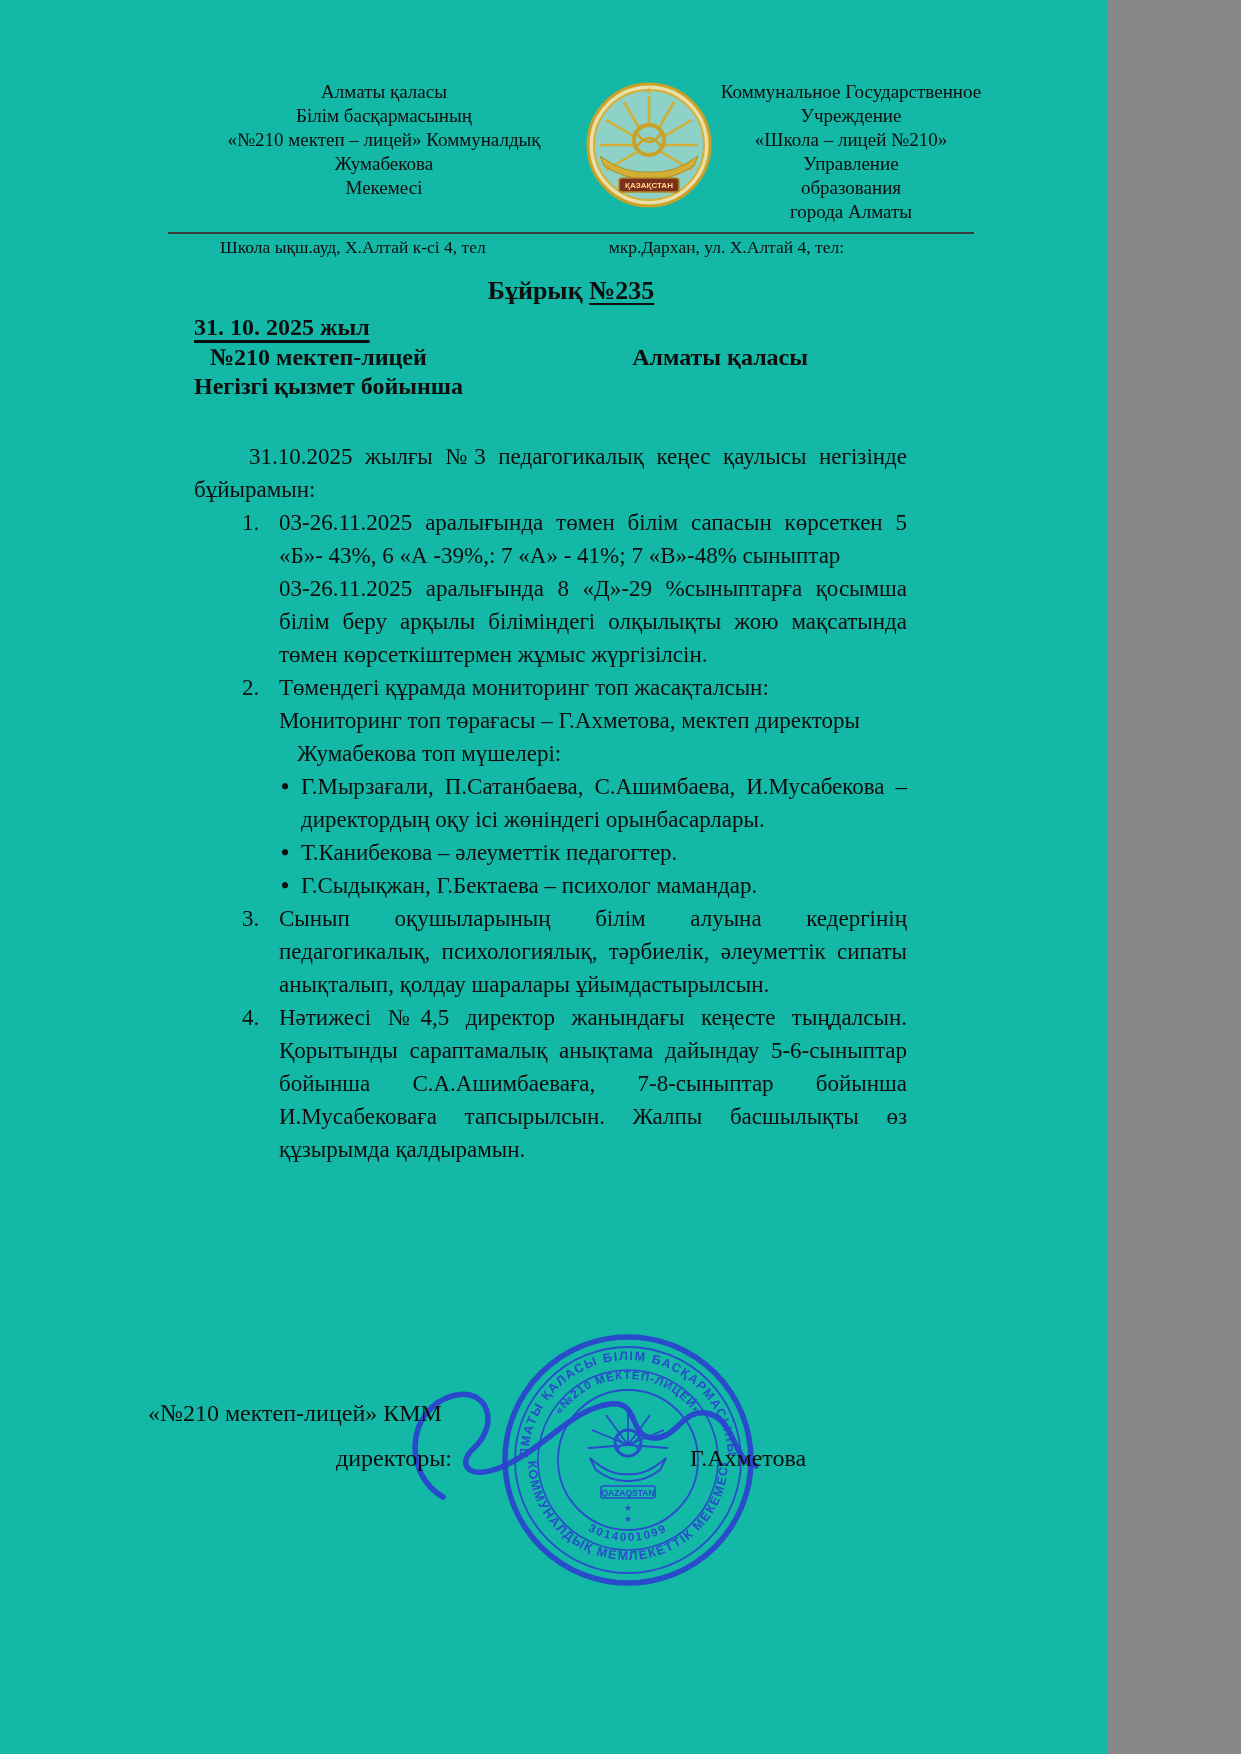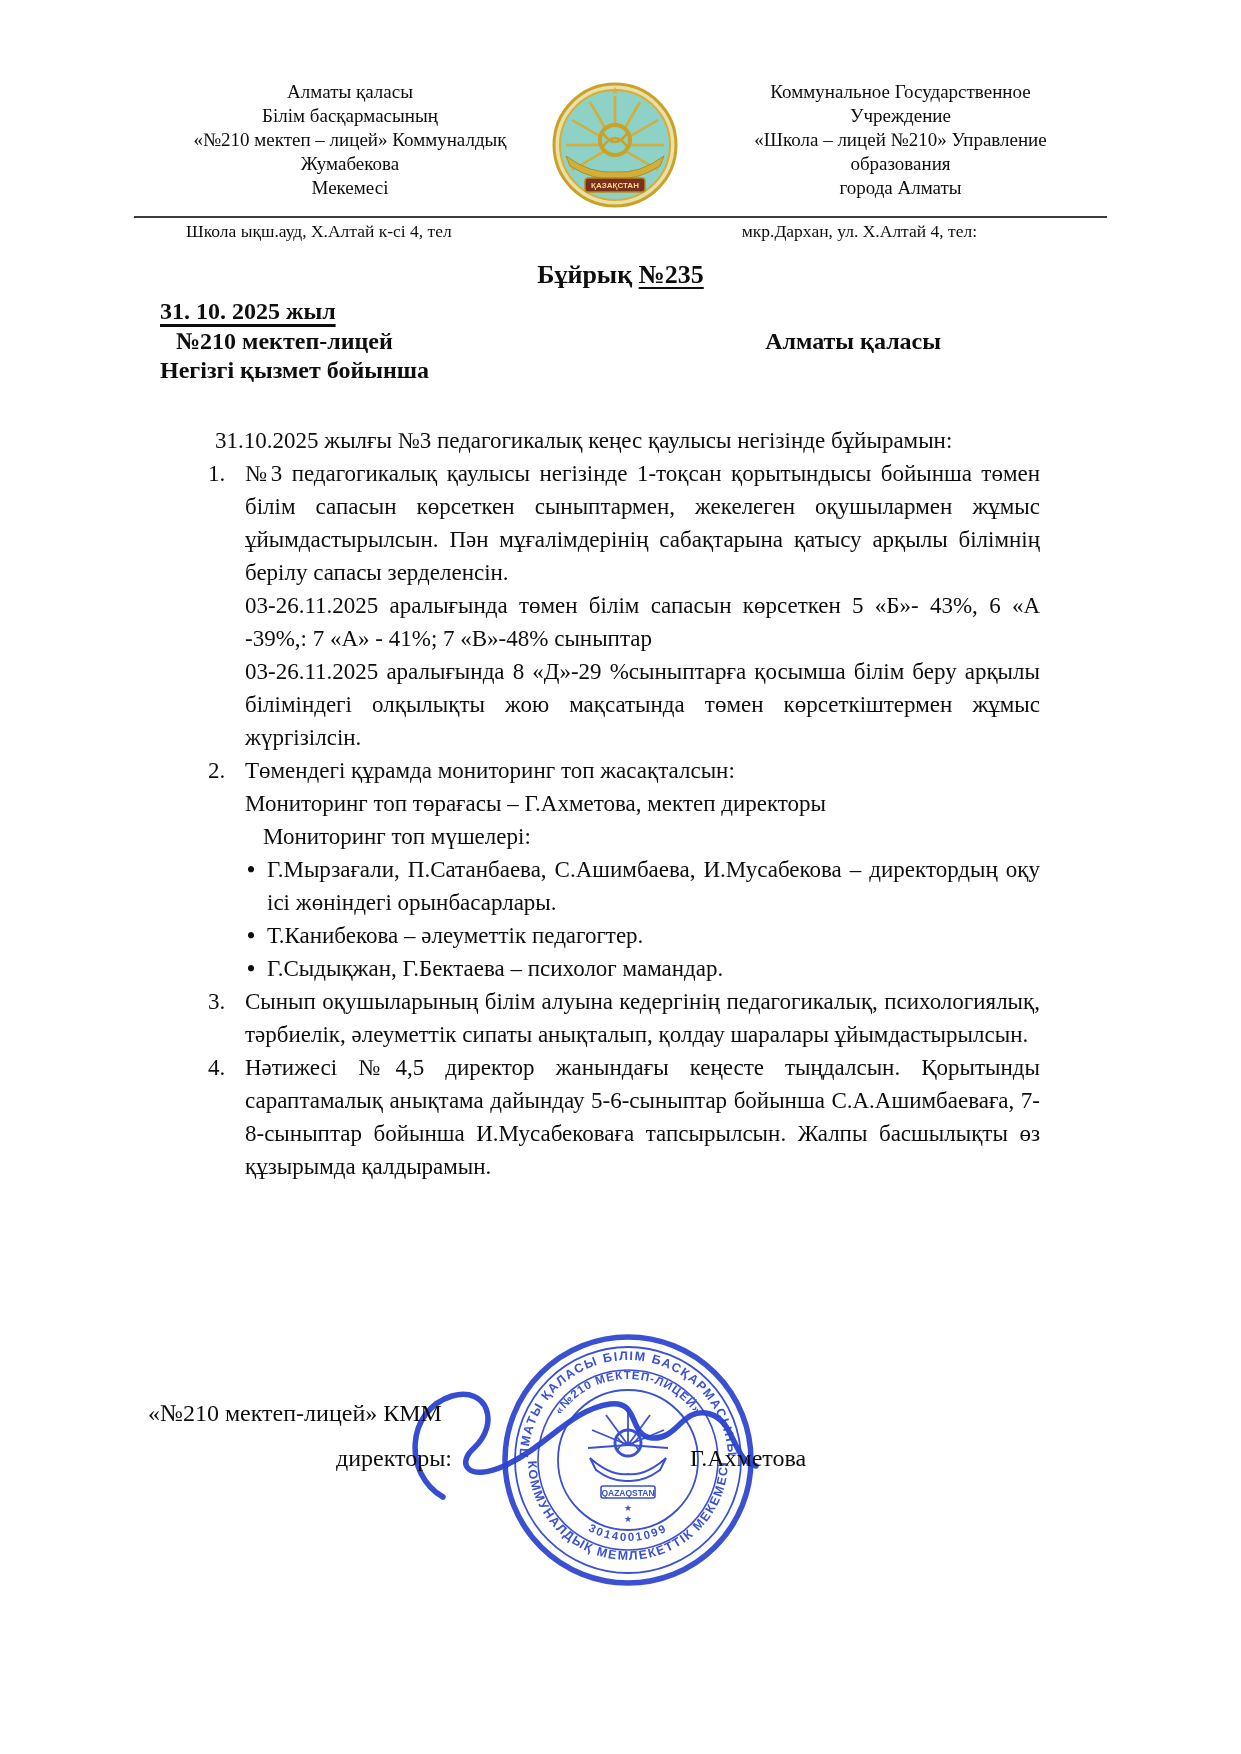--- a/index.html
+++ b/index.html
@@ -1,22 +1,23 @@
 <!DOCTYPE html>
 <html><head>
 <meta charset="utf-8">
 <style>
   html,body{margin:0;padding:0;background:#888;}
   .page{
     position:relative;
-    width:1241px;height:1754px;
-    background:#ffffff;
+    width:1074px;height:1754px;
+    background:#14b8a6;
     font-family:"Liberation Serif","DejaVu Serif",serif;
     color:#0e0e0e;
     overflow:hidden;
+    padding-left:34px;
   }
   
   .hdr{display:flex;align-items:flex-start;padding:80px 120px 0 150px;}
   .hdr-left{width:400px;text-align:center;font-size:19px;line-height:24px;}
   .hdr-center{width:130px;display:flex;justify-content:center;margin-top:2px;}
   .hdr-right{flex:1;text-align:center;font-size:19px;line-height:24px;}
   .hdr-rule{margin:8px 134px 0 134px;border-top:2px solid #3c3c3c;}
   .addr-row{display:flex;justify-content:space-between;font-size:17.5px;margin:3px 0 0 0;}
   .addr-left{margin-left:186px;}
   .addr-right{margin-right:264px;}
@@ -122,32 +123,31 @@
 
   <div class="preamble">
     <span>31.10.2025  жылғы №3 педагогикалық кеңес қаулысы негізінде </span><b class="seg">бұйырамын:</b>
   </div>
 
   <div class="olist">
 
     <div class="oitem">
       <span class="onum">1.</span>
       <div class="obody">
-        <p>№3 педагогикалық қаулысы негізінде 1-тоқсан қорытындысы бойынша төмен білім сапасын көрсеткен сыныптармен, жекелеген оқушылармен жұмыс ұйымдастырылсын. Пән мұғалімдерінің сабақтарына қатысу арқылы білімнің берілу сапасы зерделенсін.</p>
         <p><span>03-26.11.2025 аралығында  төмен білім сапасын көрсеткен </span><b class="seg">5 «Б»- 43%,  6 «А -39%,:  7 «А» - 41%; 7 «В»-48%</b><span> сыныптар</span></p>
         <p><span>03-26.11.2025 аралығында    </span><b class="seg">8 «Д»-29 %</b><span>сыныптарға қосымша білім беру арқылы біліміндегі олқылықты жою мақсатында төмен көрсеткіштермен жұмыс  жүргізілсін.</span></p>
       </div>
     </div>
 
     <div class="oitem">
       <span class="onum">2.</span>
       <div class="obody">
         <p>Төмендегі құрамда мониторинг топ жасақталсын:</p>
         <p>Мониторинг топ төрағасы – Г.Ахметова, мектеп директоры</p>
-        <p class="sub-indent">Мониторинг топ мүшелері:</p>
+        <p class="sub-indent">Жумабекова топ мүшелері:</p>
         <div class="bullet">Г.Мырзағали, П.Сатанбаева, С.Ашимбаева, И.Мусабекова  – директордың оқу ісі жөніндегі орынбасарлары.</div>
         <div class="bullet">Т.Канибекова  – әлеуметтік педагогтер.</div>
         <div class="bullet">Г.Сыдықжан, Г.Бектаева – психолог мамандар.</div>
       </div>
     </div>
 
     <div class="oitem">
       <span class="onum">3.</span>
       <div class="obody">
         <p>Сынып оқушыларының білім алуына кедергінің педагогикалық, психологиялық, тәрбиелік, әлеуметтік сипаты анықталып, қолдау шаралары ұйымдастырылсын.</p>

